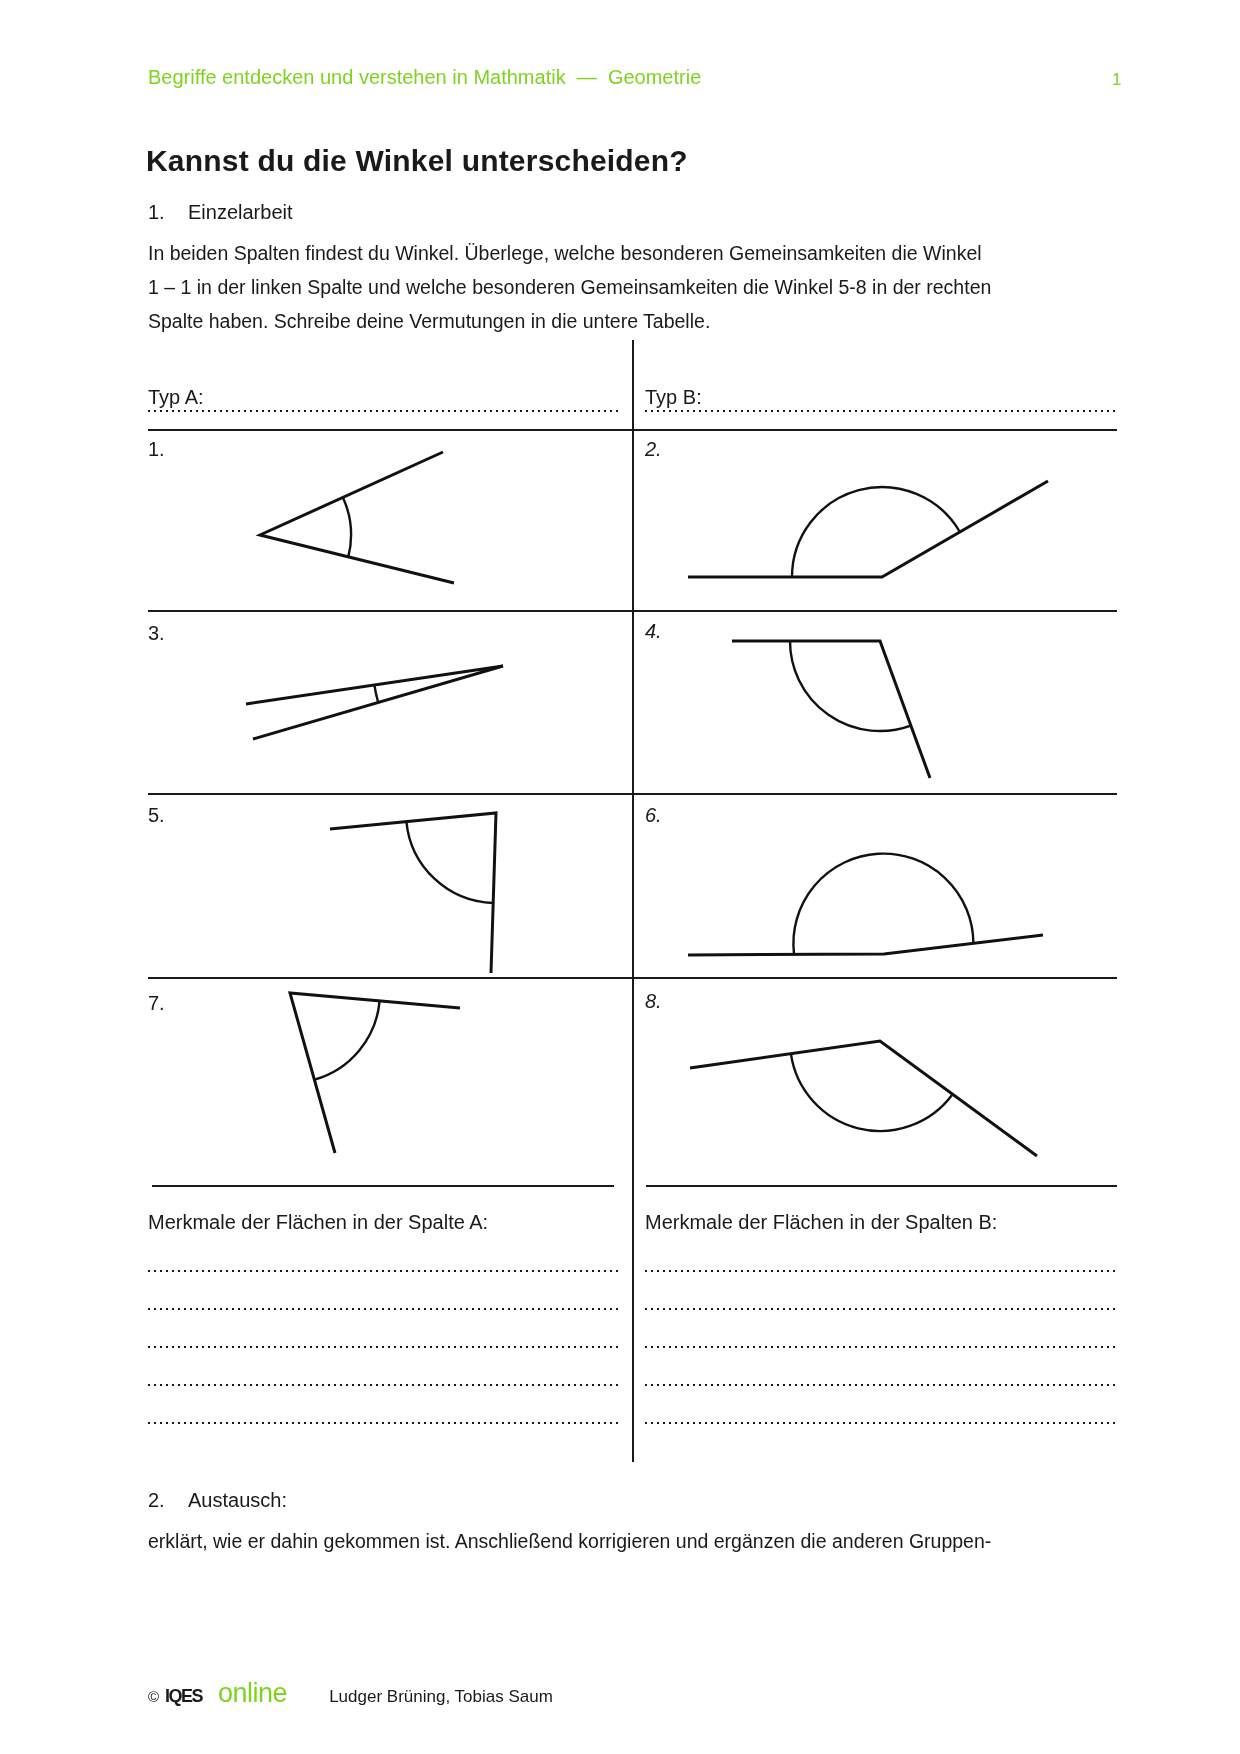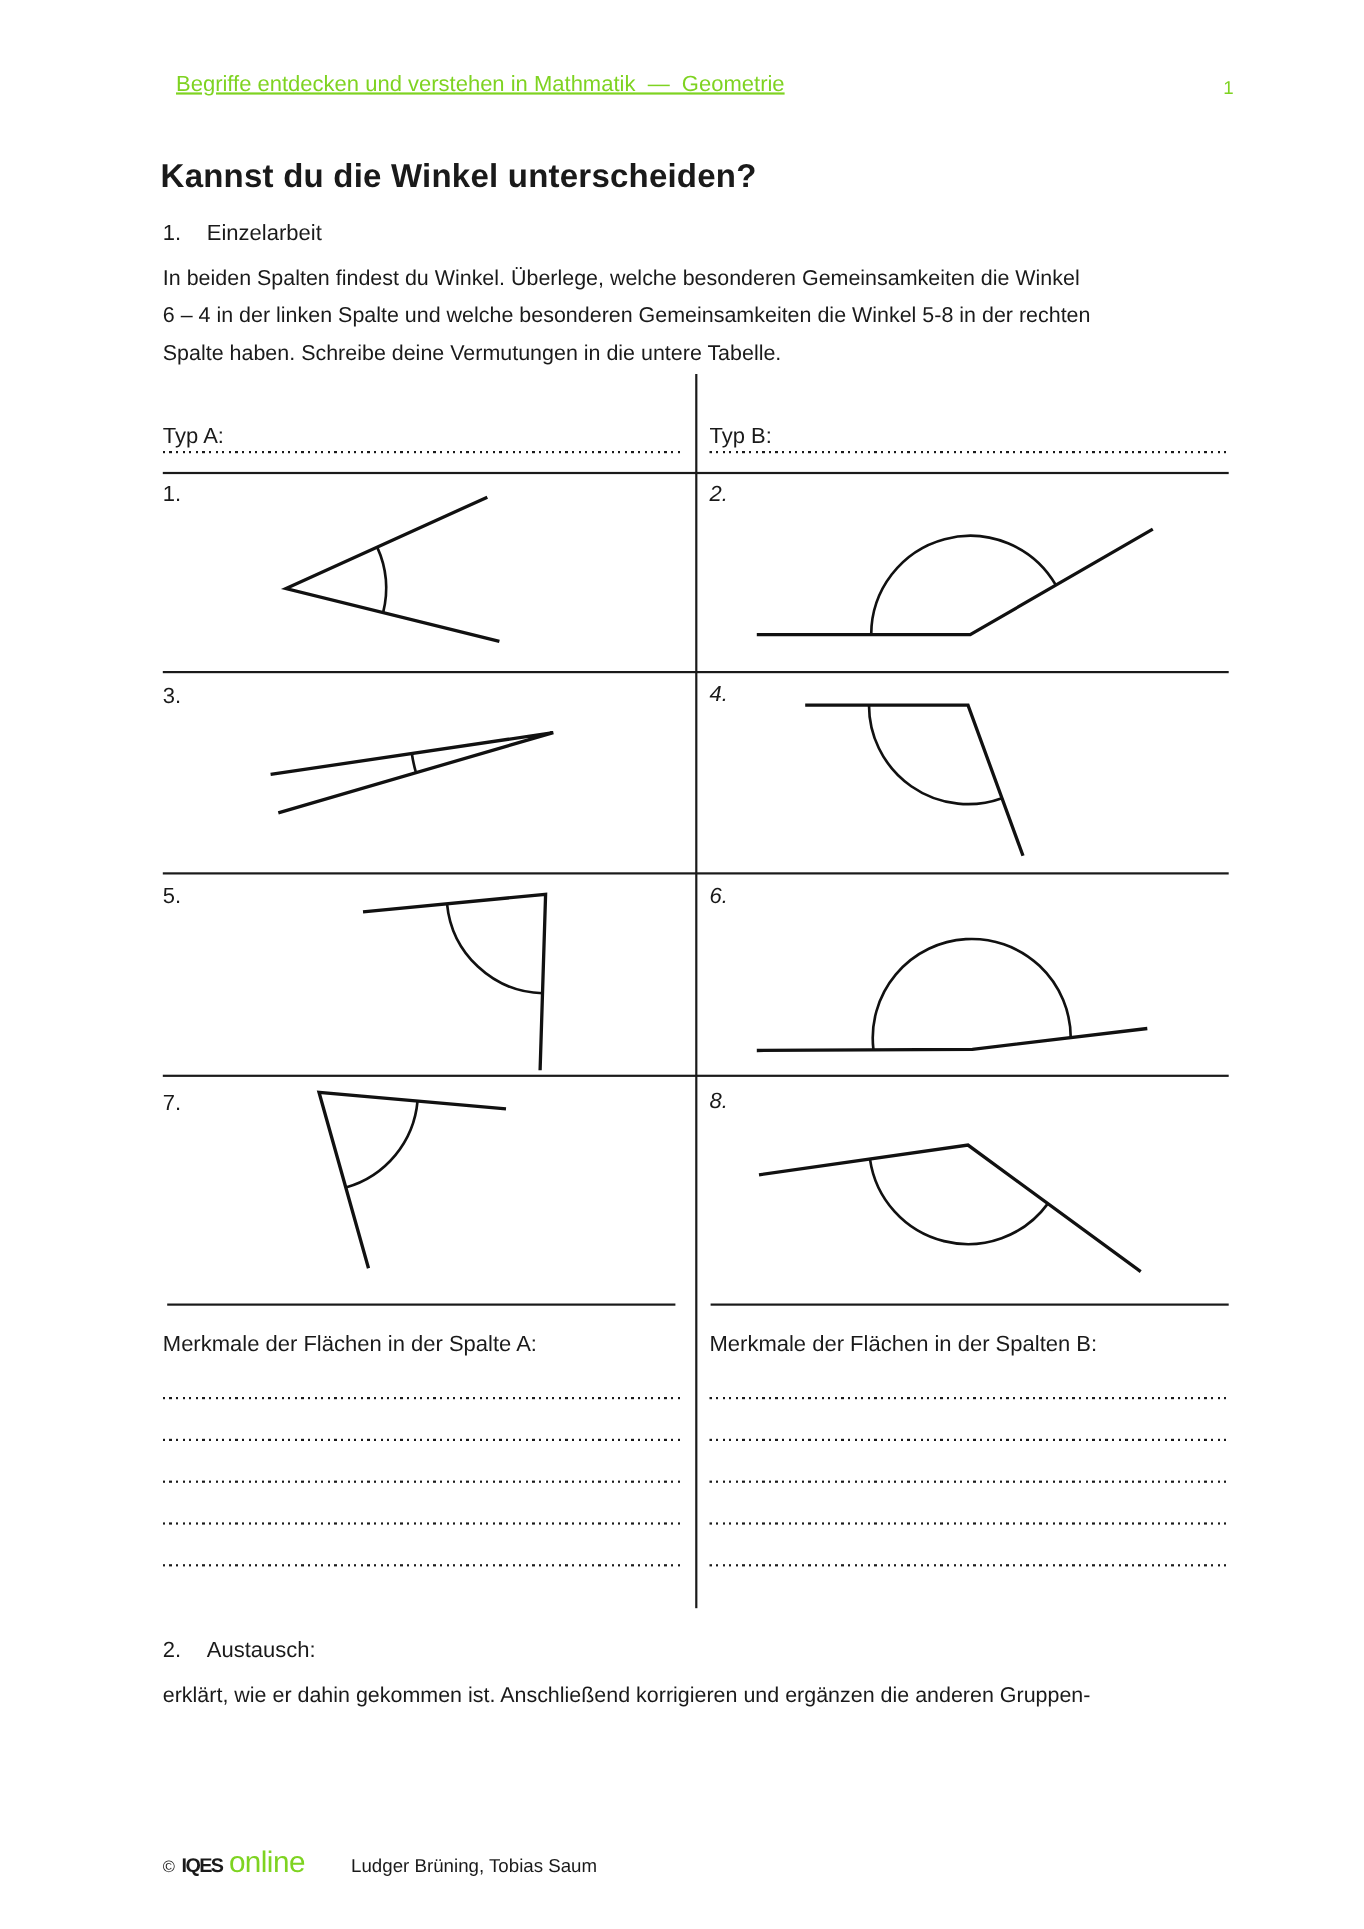--- a/index.html
+++ b/index.html
@@ -26,38 +26,38 @@
     position:absolute;height:2px;
     background-image:repeating-linear-gradient(90deg,#1a1a1a 0,#1a1a1a 2px,transparent 2px,transparent 6px);
   }
   svg.figs{position:absolute;left:0;top:0;}
   svg.figs path{fill:none;stroke:#111111;}
   .ray{stroke-width:3px;}
   .arc{stroke-width:2.4px;}
   .footer-row{display:flex;align-items:baseline;}
   .copy{font-size:15px;margin-right:6px;}
   .brand{font-size:18px;font-weight:bold;letter-spacing:-1.5px;}
-  .brand-suffix{font-size:27px;letter-spacing:-0.5px;margin-left:6px;}
+  .brand-suffix{font-size:27px;letter-spacing:-0.5px;margin-left:16px;}
   .authors{font-size:17px;margin-left:42px;}
 </style>
 </head>
 <body>
 
 <div class="page">
 
-  <span class="abs green pre header-title" style="left:160px;top:66px;text-decoration:underline;">Begriffe entdecken und verstehen in Mathmatik  —  Geometrie</span>
+  <span class="abs green pre header-title" style="left:148px;top:66px;">Begriffe entdecken und verstehen in Mathmatik  —  Geometrie</span>
   <span class="abs green page-number" style="left:1112px;top:70px;">1</span>
 
   <h1 class="abs doc-title" style="left:146px;top:144px;margin:0;">Kannst du die Winkel unterscheiden?</h1>
 
   <span class="abs sec-num" style="left:148px;top:201px;">1.</span>
   <span class="abs sec-heading" style="left:188px;top:201px;">Einzelarbeit</span>
   <div class="abs para" style="left:148px;top:236px;width:900px;">
     <div>In beiden Spalten findest du Winkel. Überlege, welche besonderen Gemeinsamkeiten die Winkel</div>
-    <div>6 – 4 in der linken Spalte und welche besonderen Gemeinsamkeiten die Winkel 5-8 in der rechten</div>
+    <div>1 – 1 in der linken Spalte und welche besonderen Gemeinsamkeiten die Winkel 5-8 in der rechten</div>
     <div>Spalte haben. Schreibe deine Vermutungen in die untere Tabelle.</div>
   </div>
 
   <div class="vline" style="left:632px;top:340px;height:1122px;"></div>
 
   <span class="abs typ-label" style="left:148px;top:386px;">Typ A:</span>
   <span class="abs typ-label" style="left:645px;top:386px;">Typ B:</span>
   <div class="dots" style="left:148px;top:410px;width:472px;"></div>
   <div class="dots" style="left:645px;top:410px;width:472px;"></div>
 

